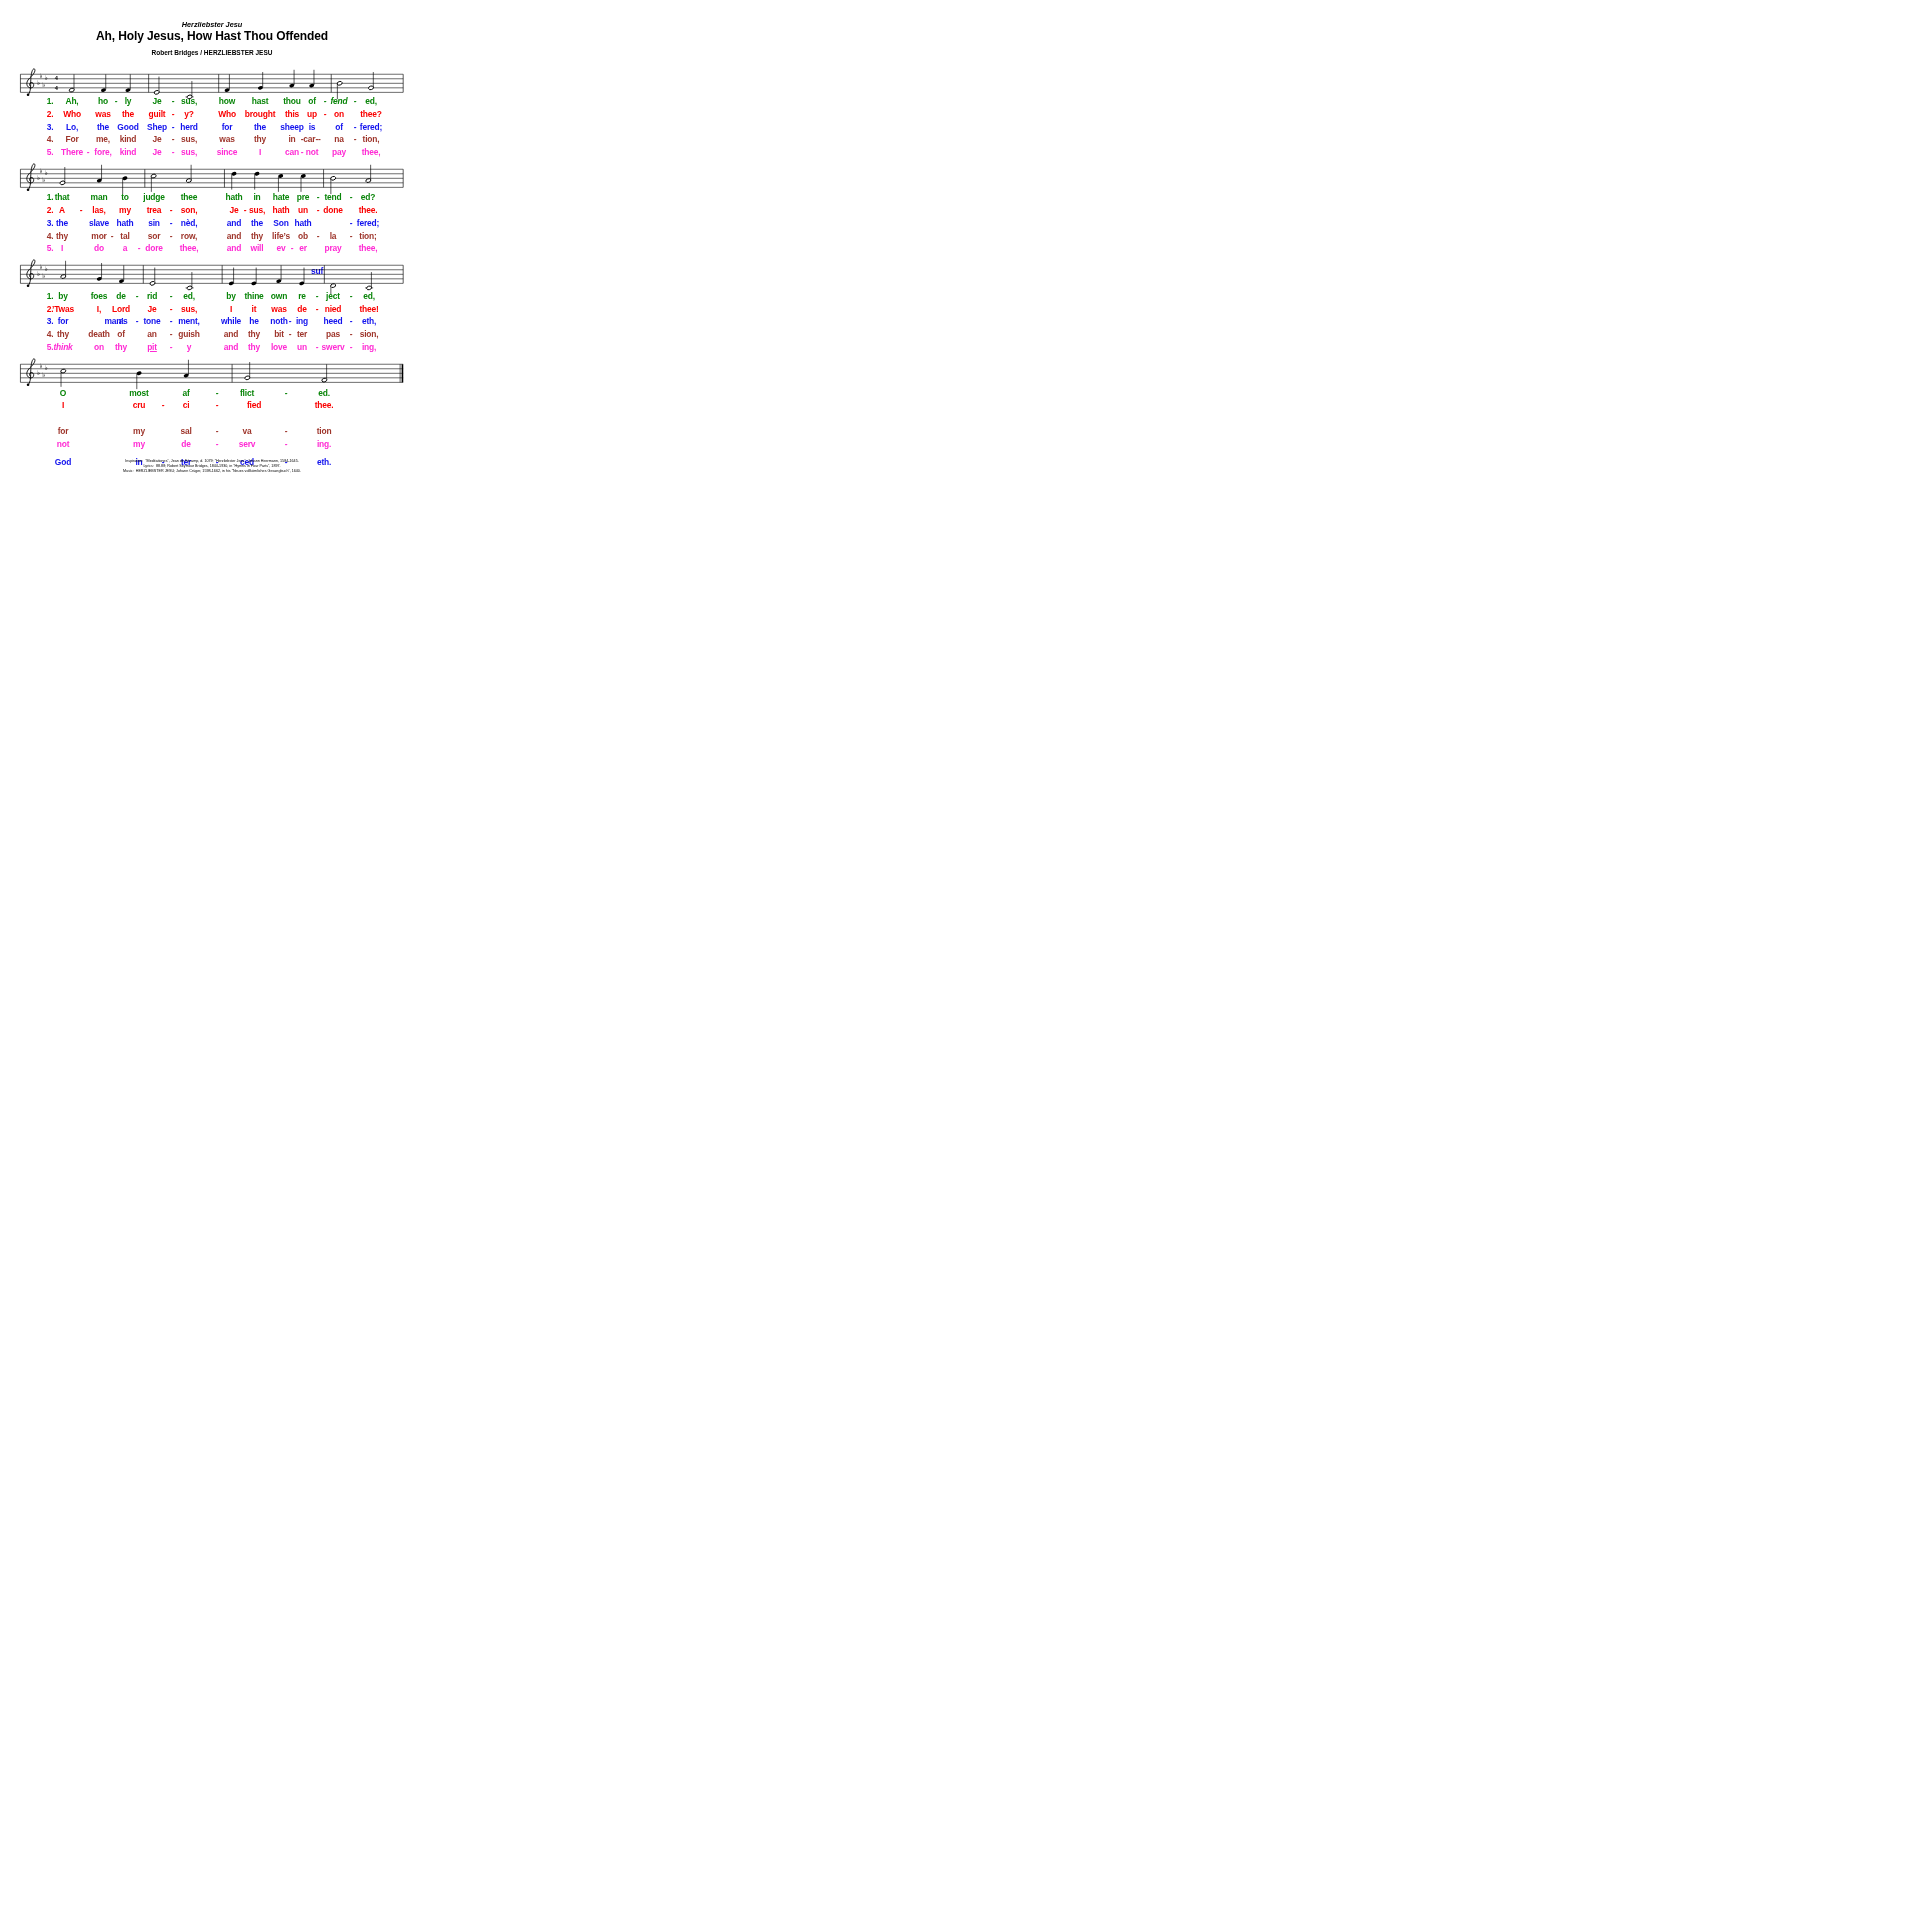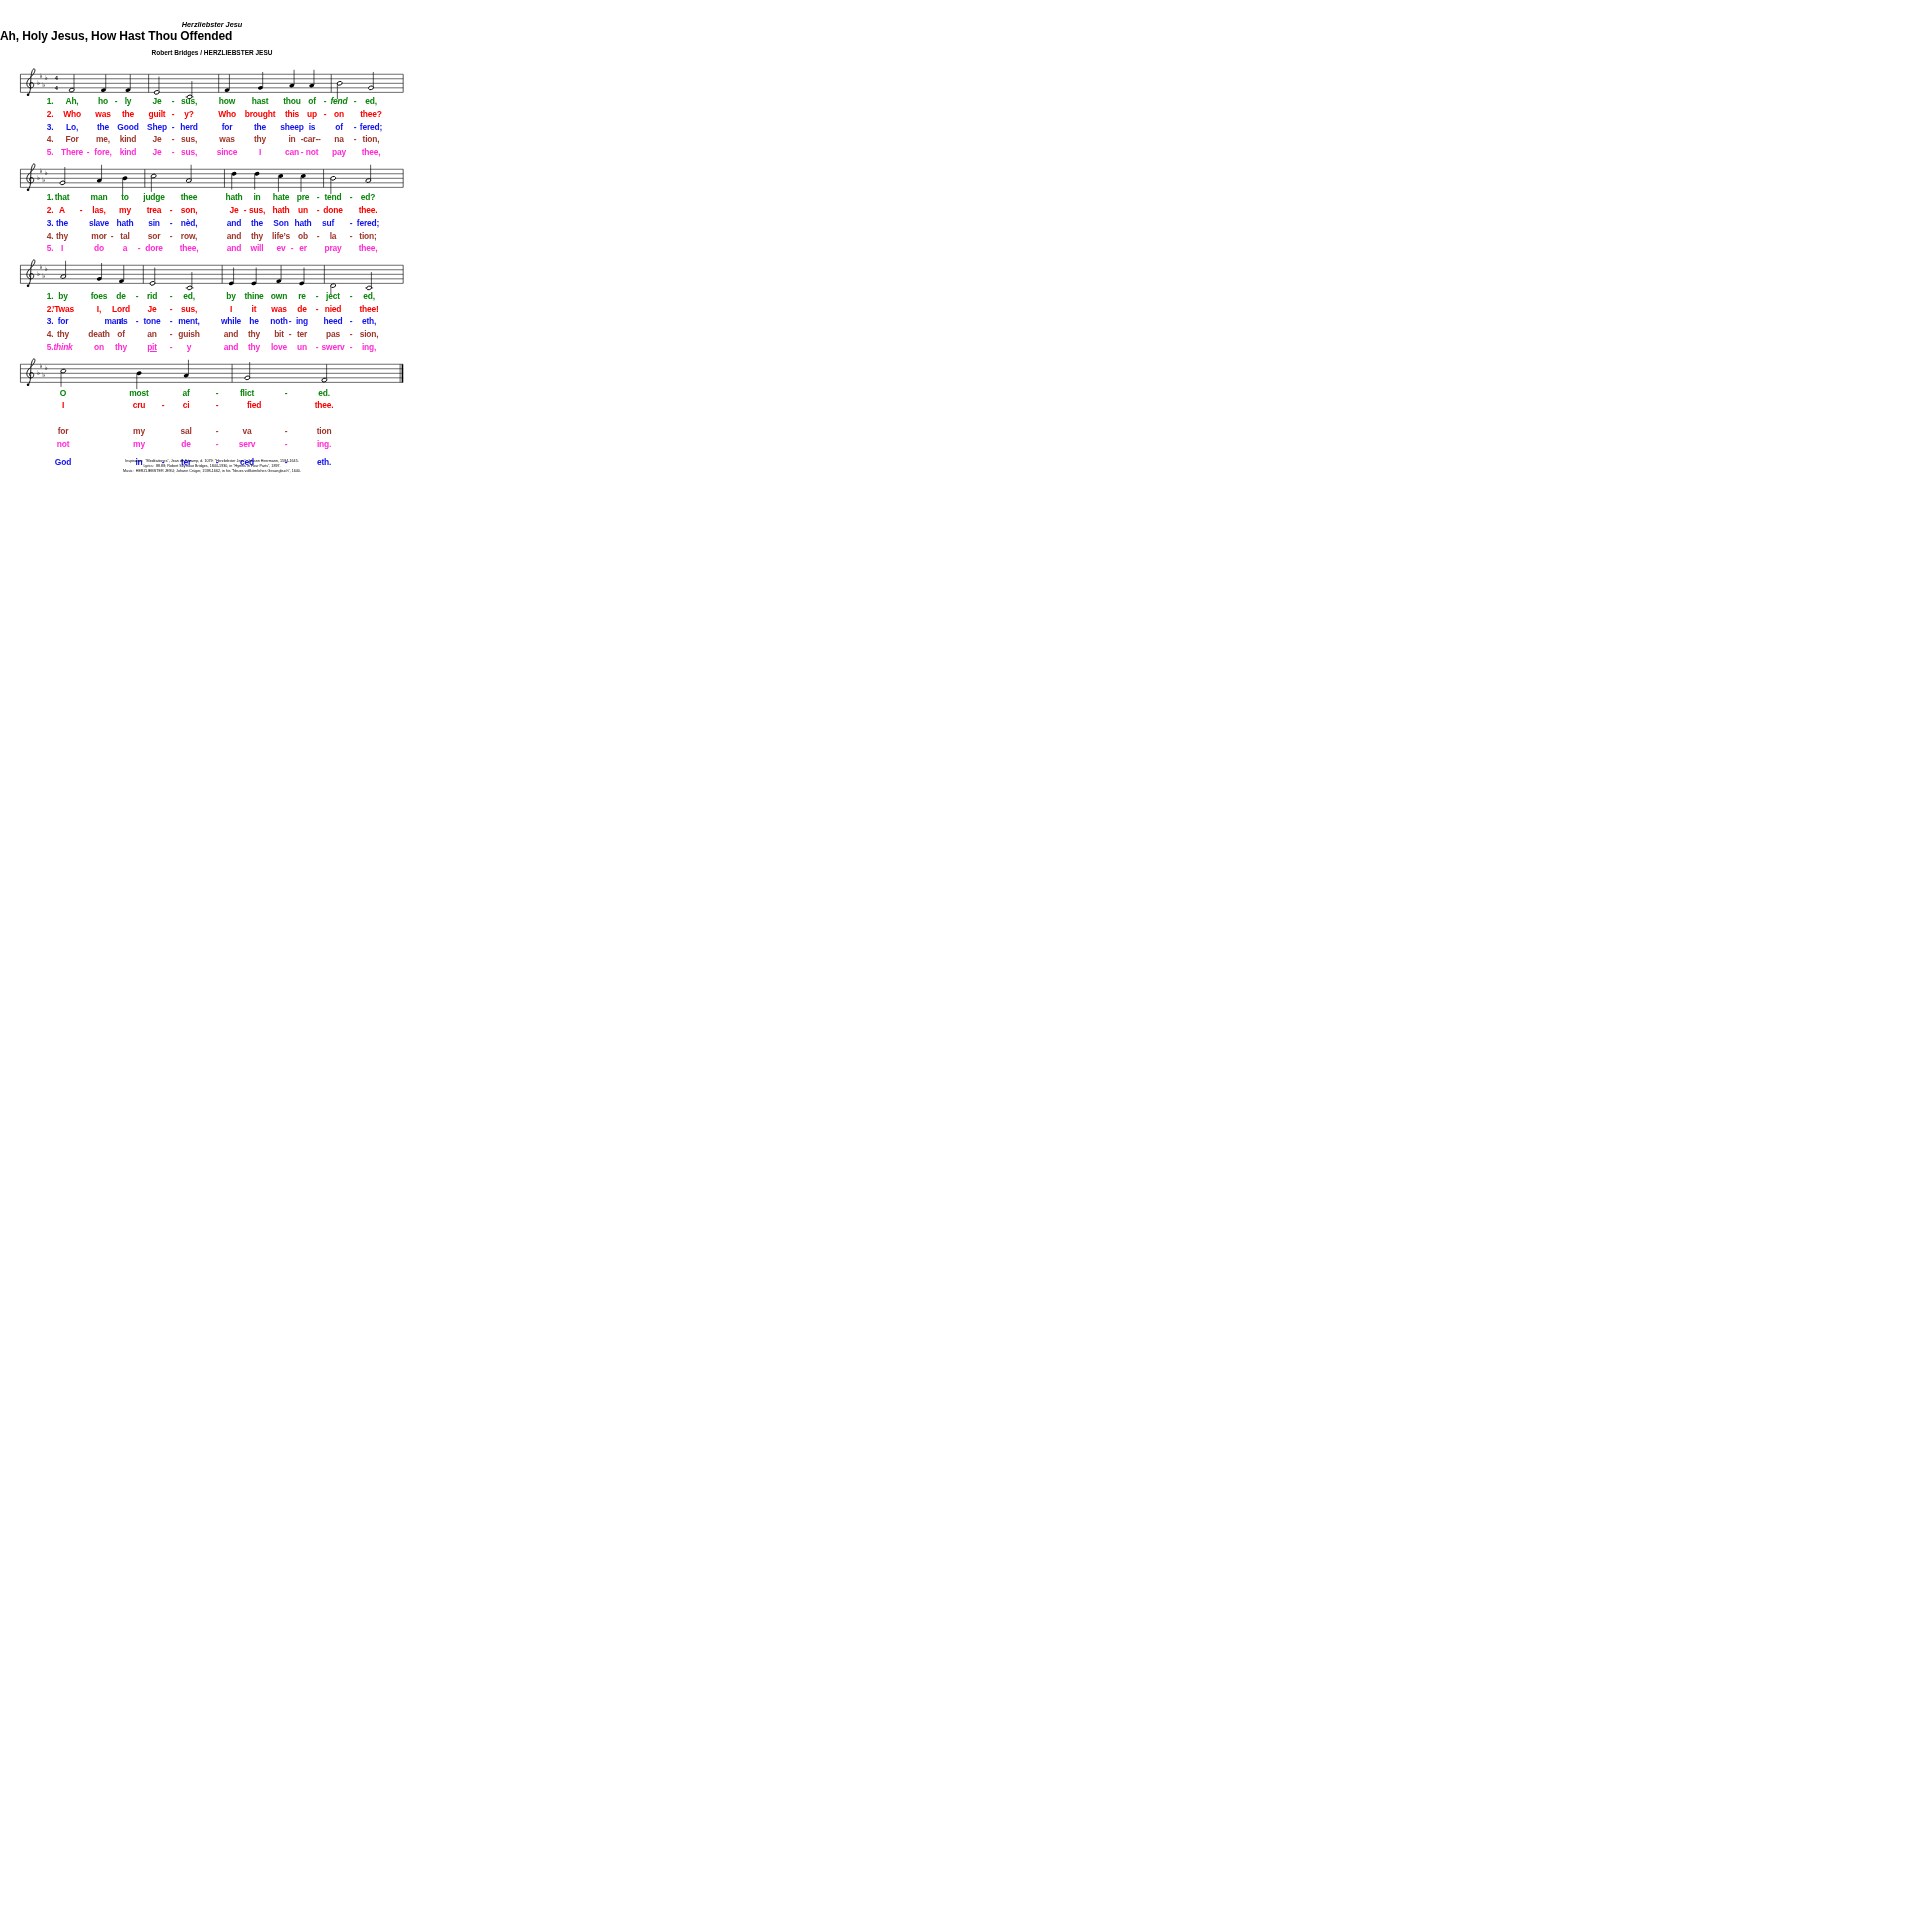--- a/index.html
+++ b/index.html
@@ -1,20 +1,20 @@
 <!DOCTYPE html>
 <html style="font-size:6.2px"><head>
 <meta charset="utf-8">
 <style>
   html,body{margin:0;padding:0;background:#fff;}
   .page{position:relative;width:424px;height:599px;background:#ffffff;
         font-family:"Liberation Sans",sans-serif;overflow:hidden;}
   .title-tune{position:absolute;top:20.4px;left:0;right:0;text-align:center;
         font-size:7.3px;line-height:9.2px;font-weight:bold;font-style:italic;color:#000;}
-  .title-main{position:absolute;top:29px;left:0;right:0;text-align:left;
+  .title-main{position:absolute;top:29px;left:0;right:0;text-align:center;
         font-size:12px;line-height:14.6px;font-weight:bold;color:#000;letter-spacing:-0.1px;}
   .title-by{position:absolute;top:49px;left:0;right:0;text-align:center;
         font-size:6.5px;line-height:8.5px;font-weight:bold;color:#000;}
   .staff-svg{position:absolute;left:0;}
   .lyric-line{position:absolute;left:0;width:424px;height:12.3px;line-height:12.3px;}
   .syl{position:absolute;transform:translateX(-50%) scaleX(0.95);
        font-weight:bold;font-size:8.9px;letter-spacing:-0.2px;white-space:pre;}
   .vnum{position:absolute;transform:translateX(-50%) scaleX(0.95);
        font-weight:bold;font-size:8.9px;letter-spacing:-0.2px;}
   .footer-line{position:absolute;left:0;right:0;text-align:center;
@@ -283,21 +283,21 @@
         <span class="syl" style="left: 62px;">the</span>
         <span class="syl" style="left: 99px;">slave</span>
         <span class="syl" style="left: 125px;">hath</span>
         <span class="syl" style="left: 154px;">sin</span>
         <span class="syl" style="left: 171px;">-</span>
         <span class="syl" style="left: 189px;">nèd,</span>
         <span class="syl" style="left: 234px;">and</span>
         <span class="syl" style="left: 257px;">the</span>
         <span class="syl" style="left: 281px;">Son</span>
         <span class="syl" style="left: 303px;">hath</span>
-        <span class="syl" style="left: 328px;">suf</span>
+        <span class="syl" style="left: 317px; margin-top: 48px;">suf</span>
         <span class="syl" style="left: 351px;">-</span>
         <span class="syl" style="left: 368px;">fered;</span>
       </div>
       <div class="lyric-line" style="top: 230px; color: rgb(158, 53, 43);">
         <span class="vnum" style="left: 50px;">4.</span>
         <span class="syl" style="left: 62px;">thy</span>
         <span class="syl" style="left: 99px;">mor</span>
         <span class="syl" style="left: 112px;">-</span>
         <span class="syl" style="left: 125px;">tal</span>
         <span class="syl" style="left: 154px;">sor</span>

